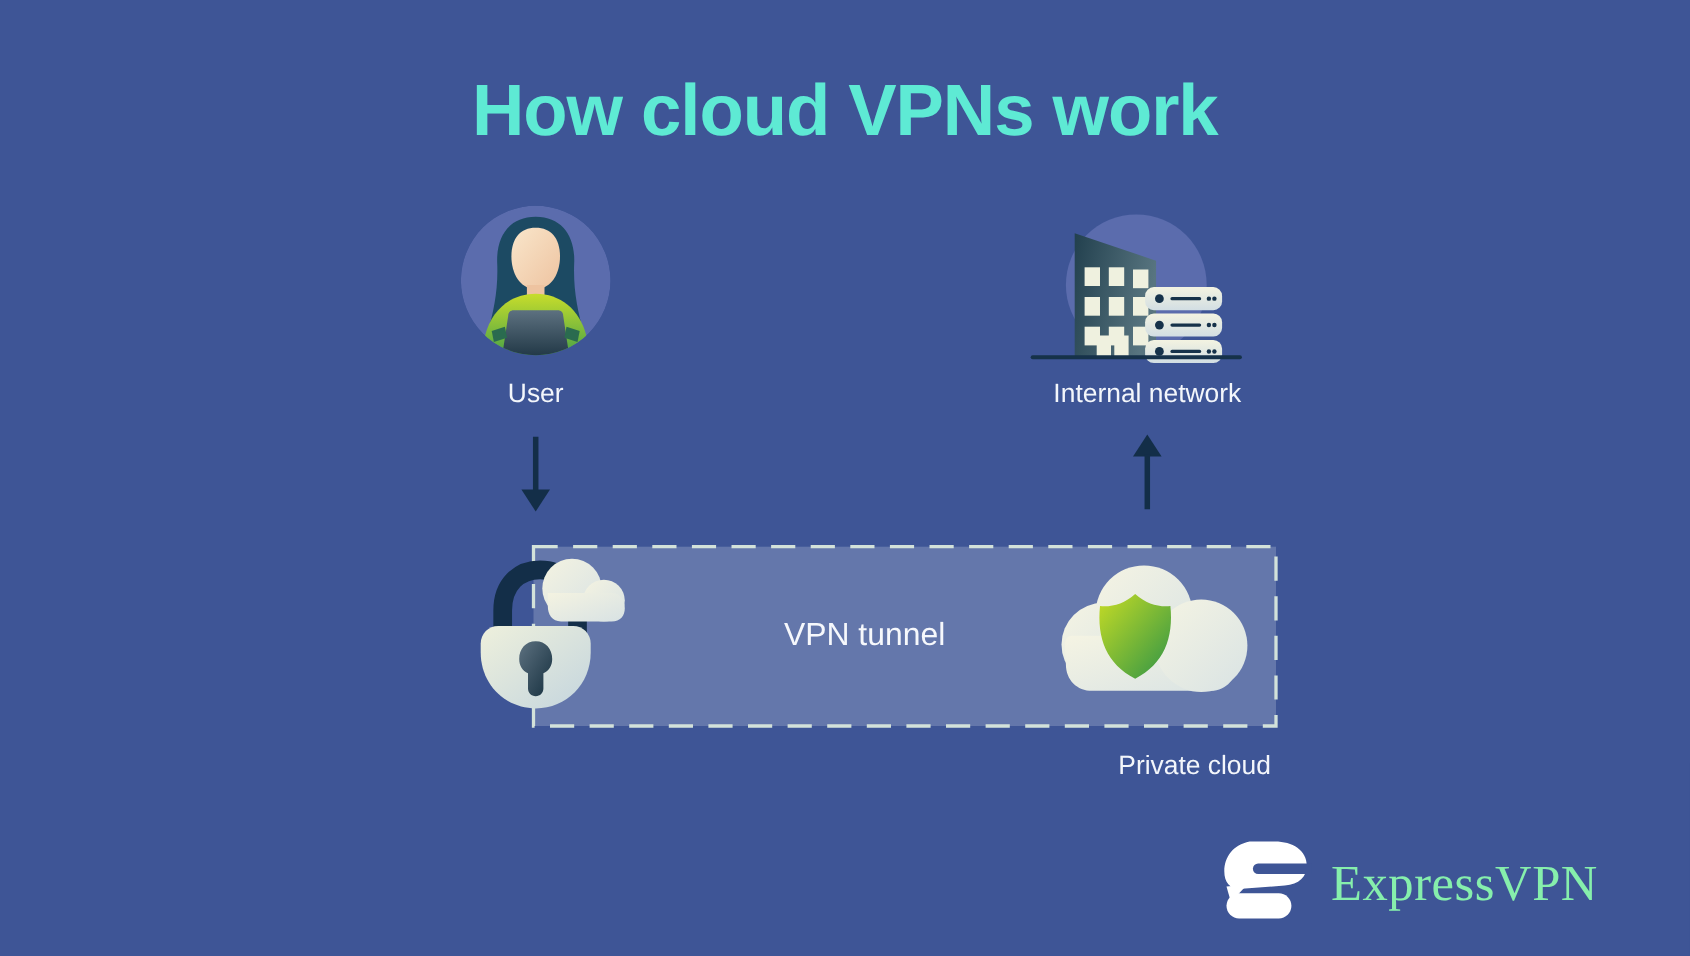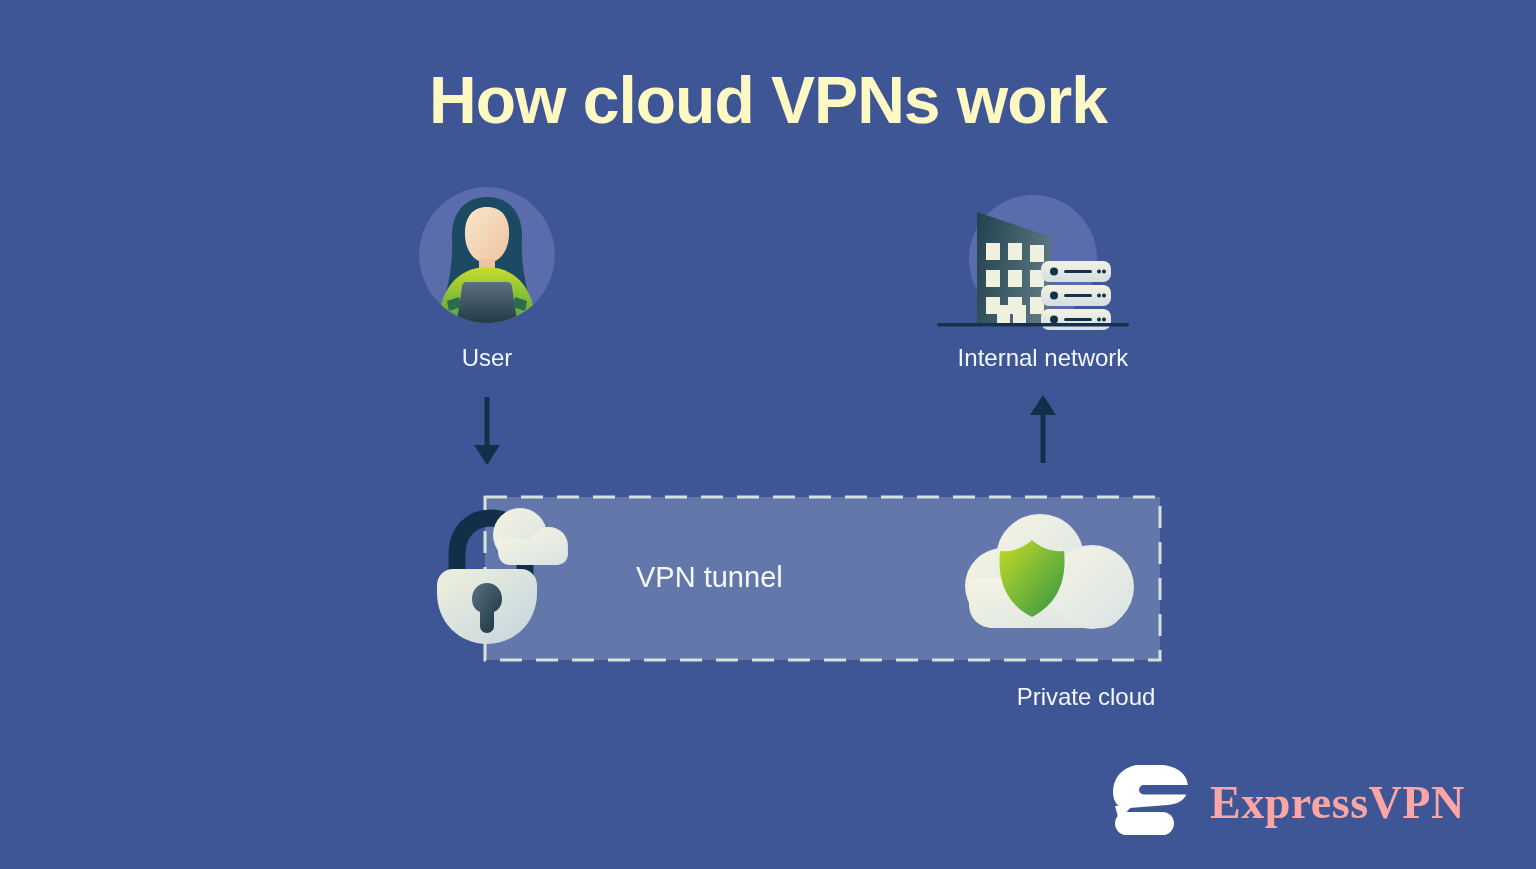--- a/index.html
+++ b/index.html
@@ -6,33 +6,33 @@
   body{
     width:1536px;height:869px;overflow:hidden;
     background:#3e5596;
     font-family:"Liberation Sans", sans-serif;
     position:relative;
   }
   .stage{position:absolute;inset:0;width:1536px;height:869px;}
   .abs{position:absolute;}
   .title{
     left:0;top:62px;width:1536px;text-align:center;
-    font-size:66px;font-weight:700;color:#fef9c3;letter-spacing:-1px;
+    font-size:66px;font-weight:700;color:#5eead4;letter-spacing:-1px;
   }
   .node-label{
     text-align:center;color:#f3f6fb;font-size:24px;font-weight:400;
   }
   .tunnel-label{
-    color:#f6f8fc;font-size:29px;font-weight:400;
+    text-align:center;color:#f6f8fc;font-size:29px;font-weight:400;
     z-index:3;
   }
   .z1{z-index:1}.z2{z-index:2}.z3{z-index:3}
   .wordmark{
-    color:#fca5a5;font-family:"Liberation Serif", serif;
-    font-size:46px;font-weight:700;letter-spacing:0.5px;
+    color:#86efac;font-family:"Liberation Serif", serif;
+    font-size:46px;font-weight:400;letter-spacing:0.5px;
   }
 </style>
 </head>
 <body style="background: rgb(62, 85, 150);">
 
 <div class="stage">
 
   <div class="abs title">How cloud VPNs work</div>
 
   <div class="abs" style="left:417px;top:183px;width:140px;height:144px;">

